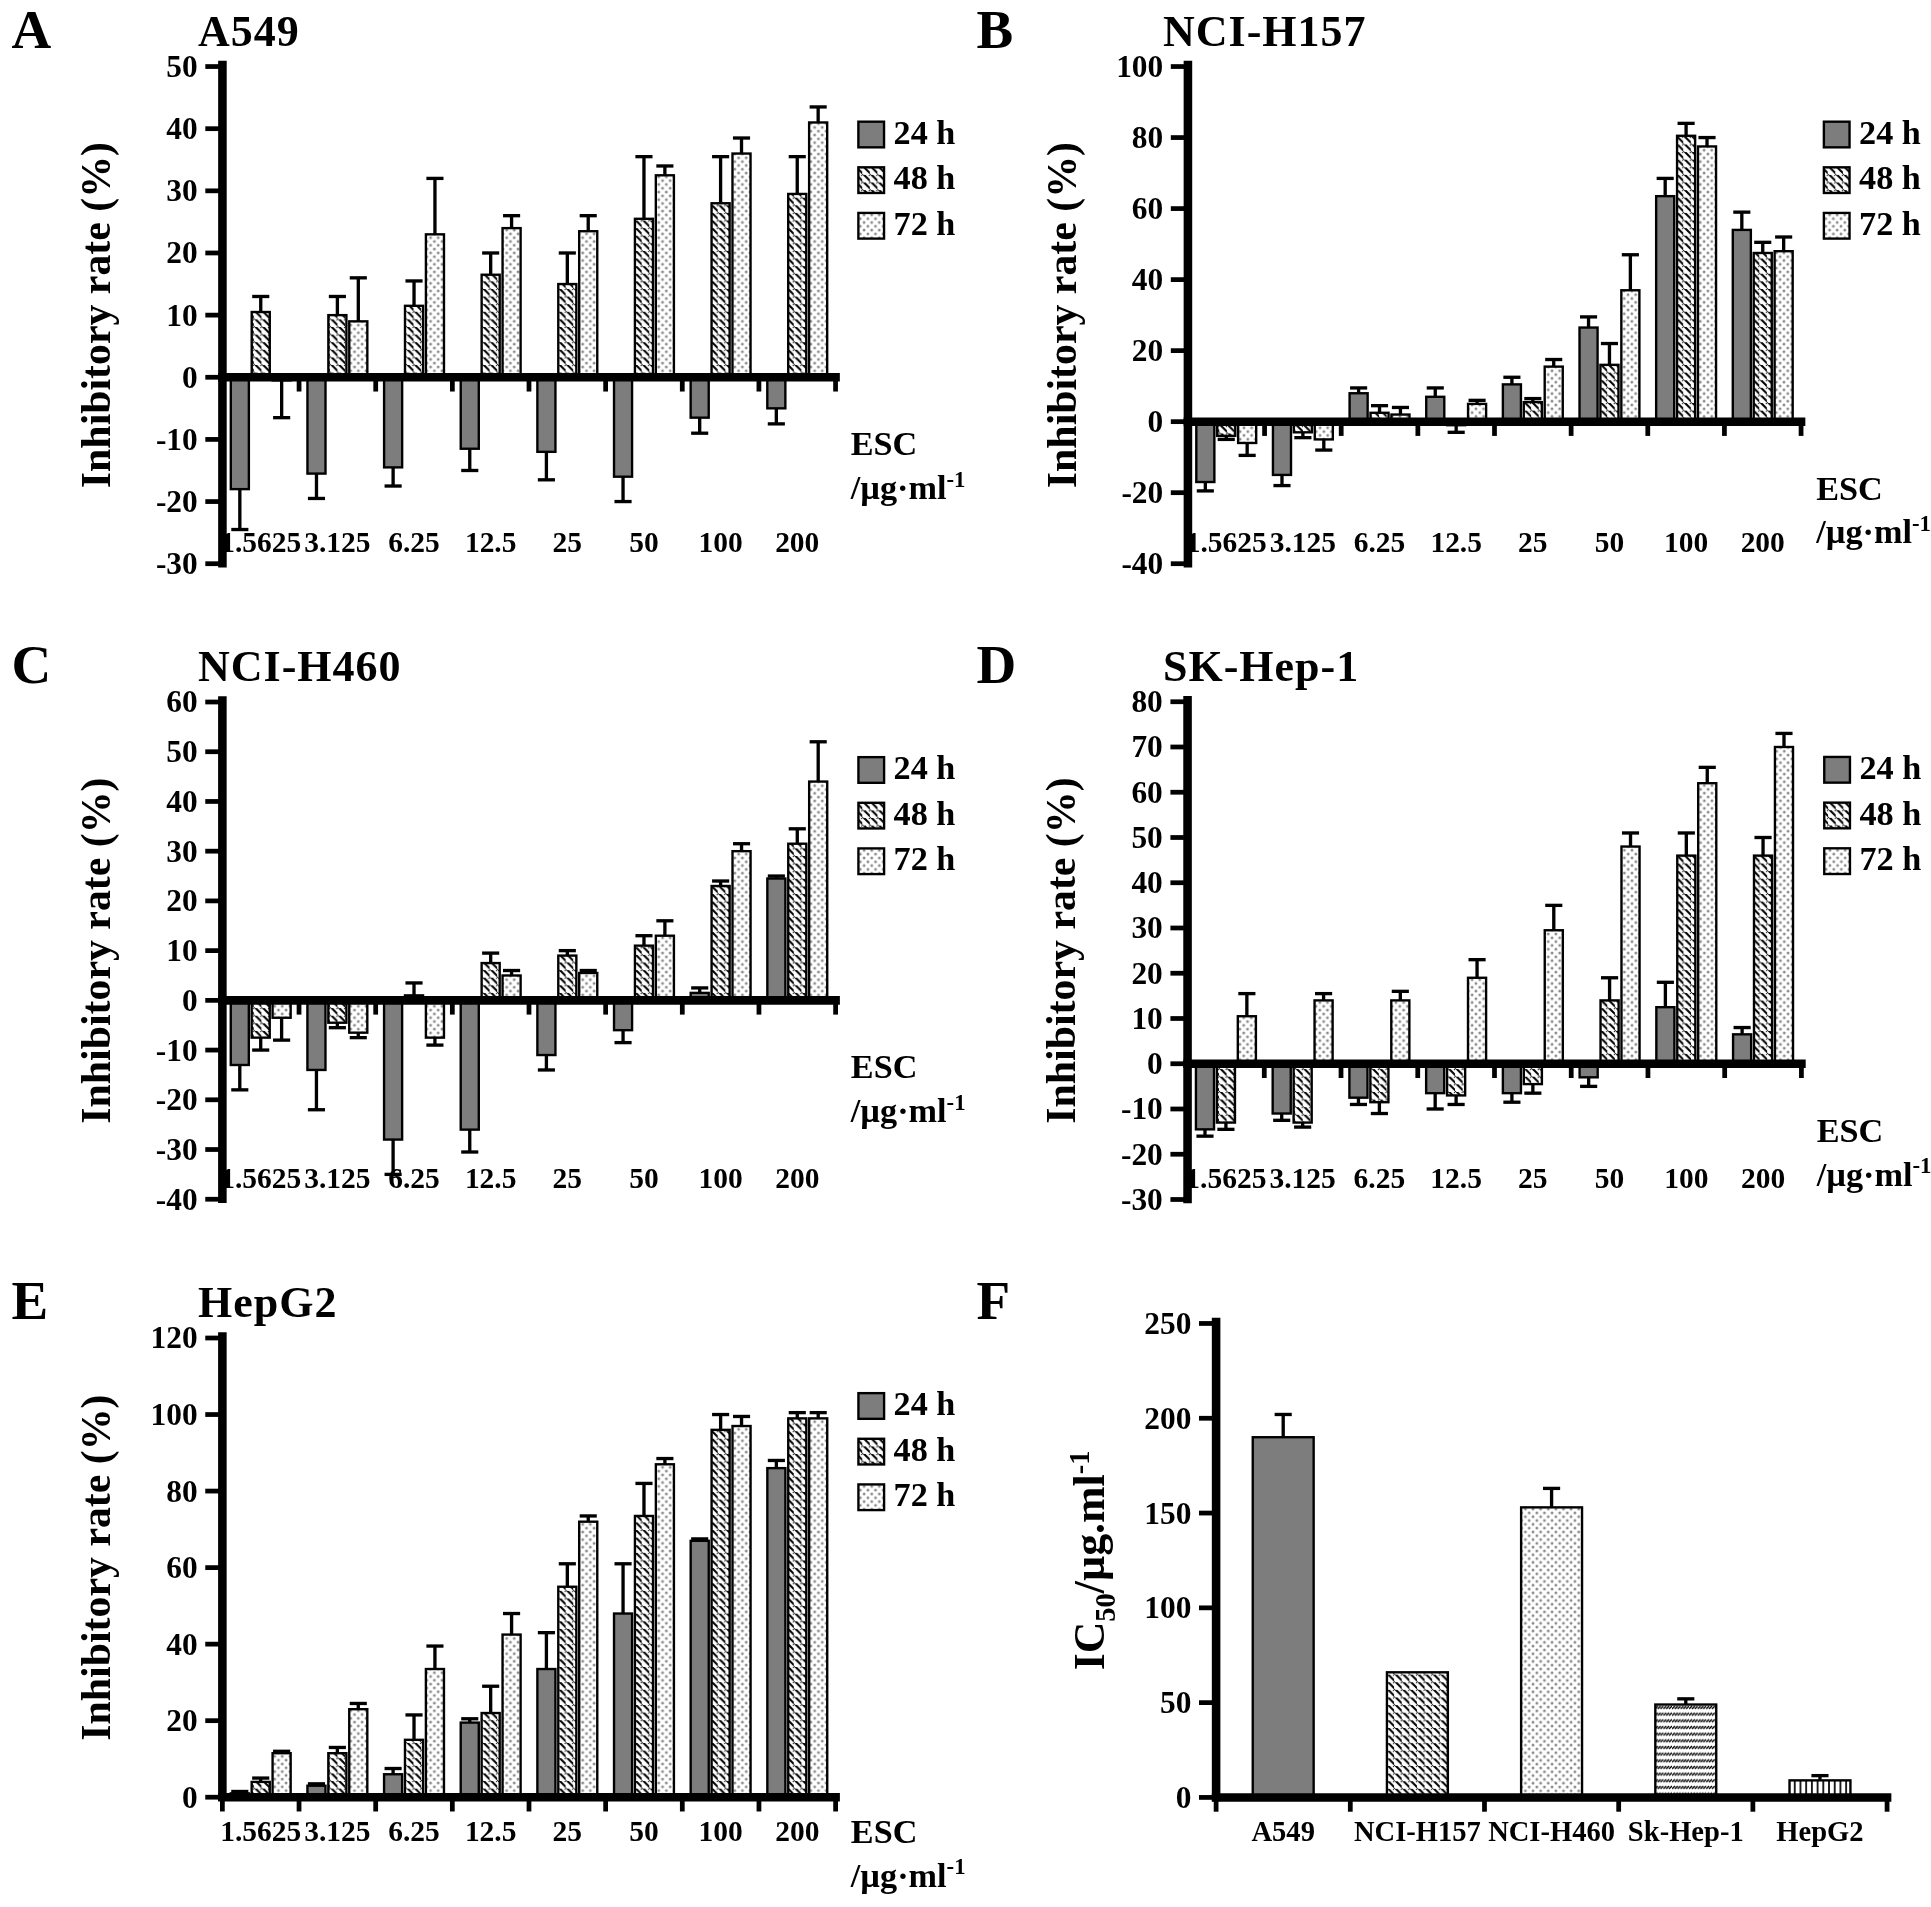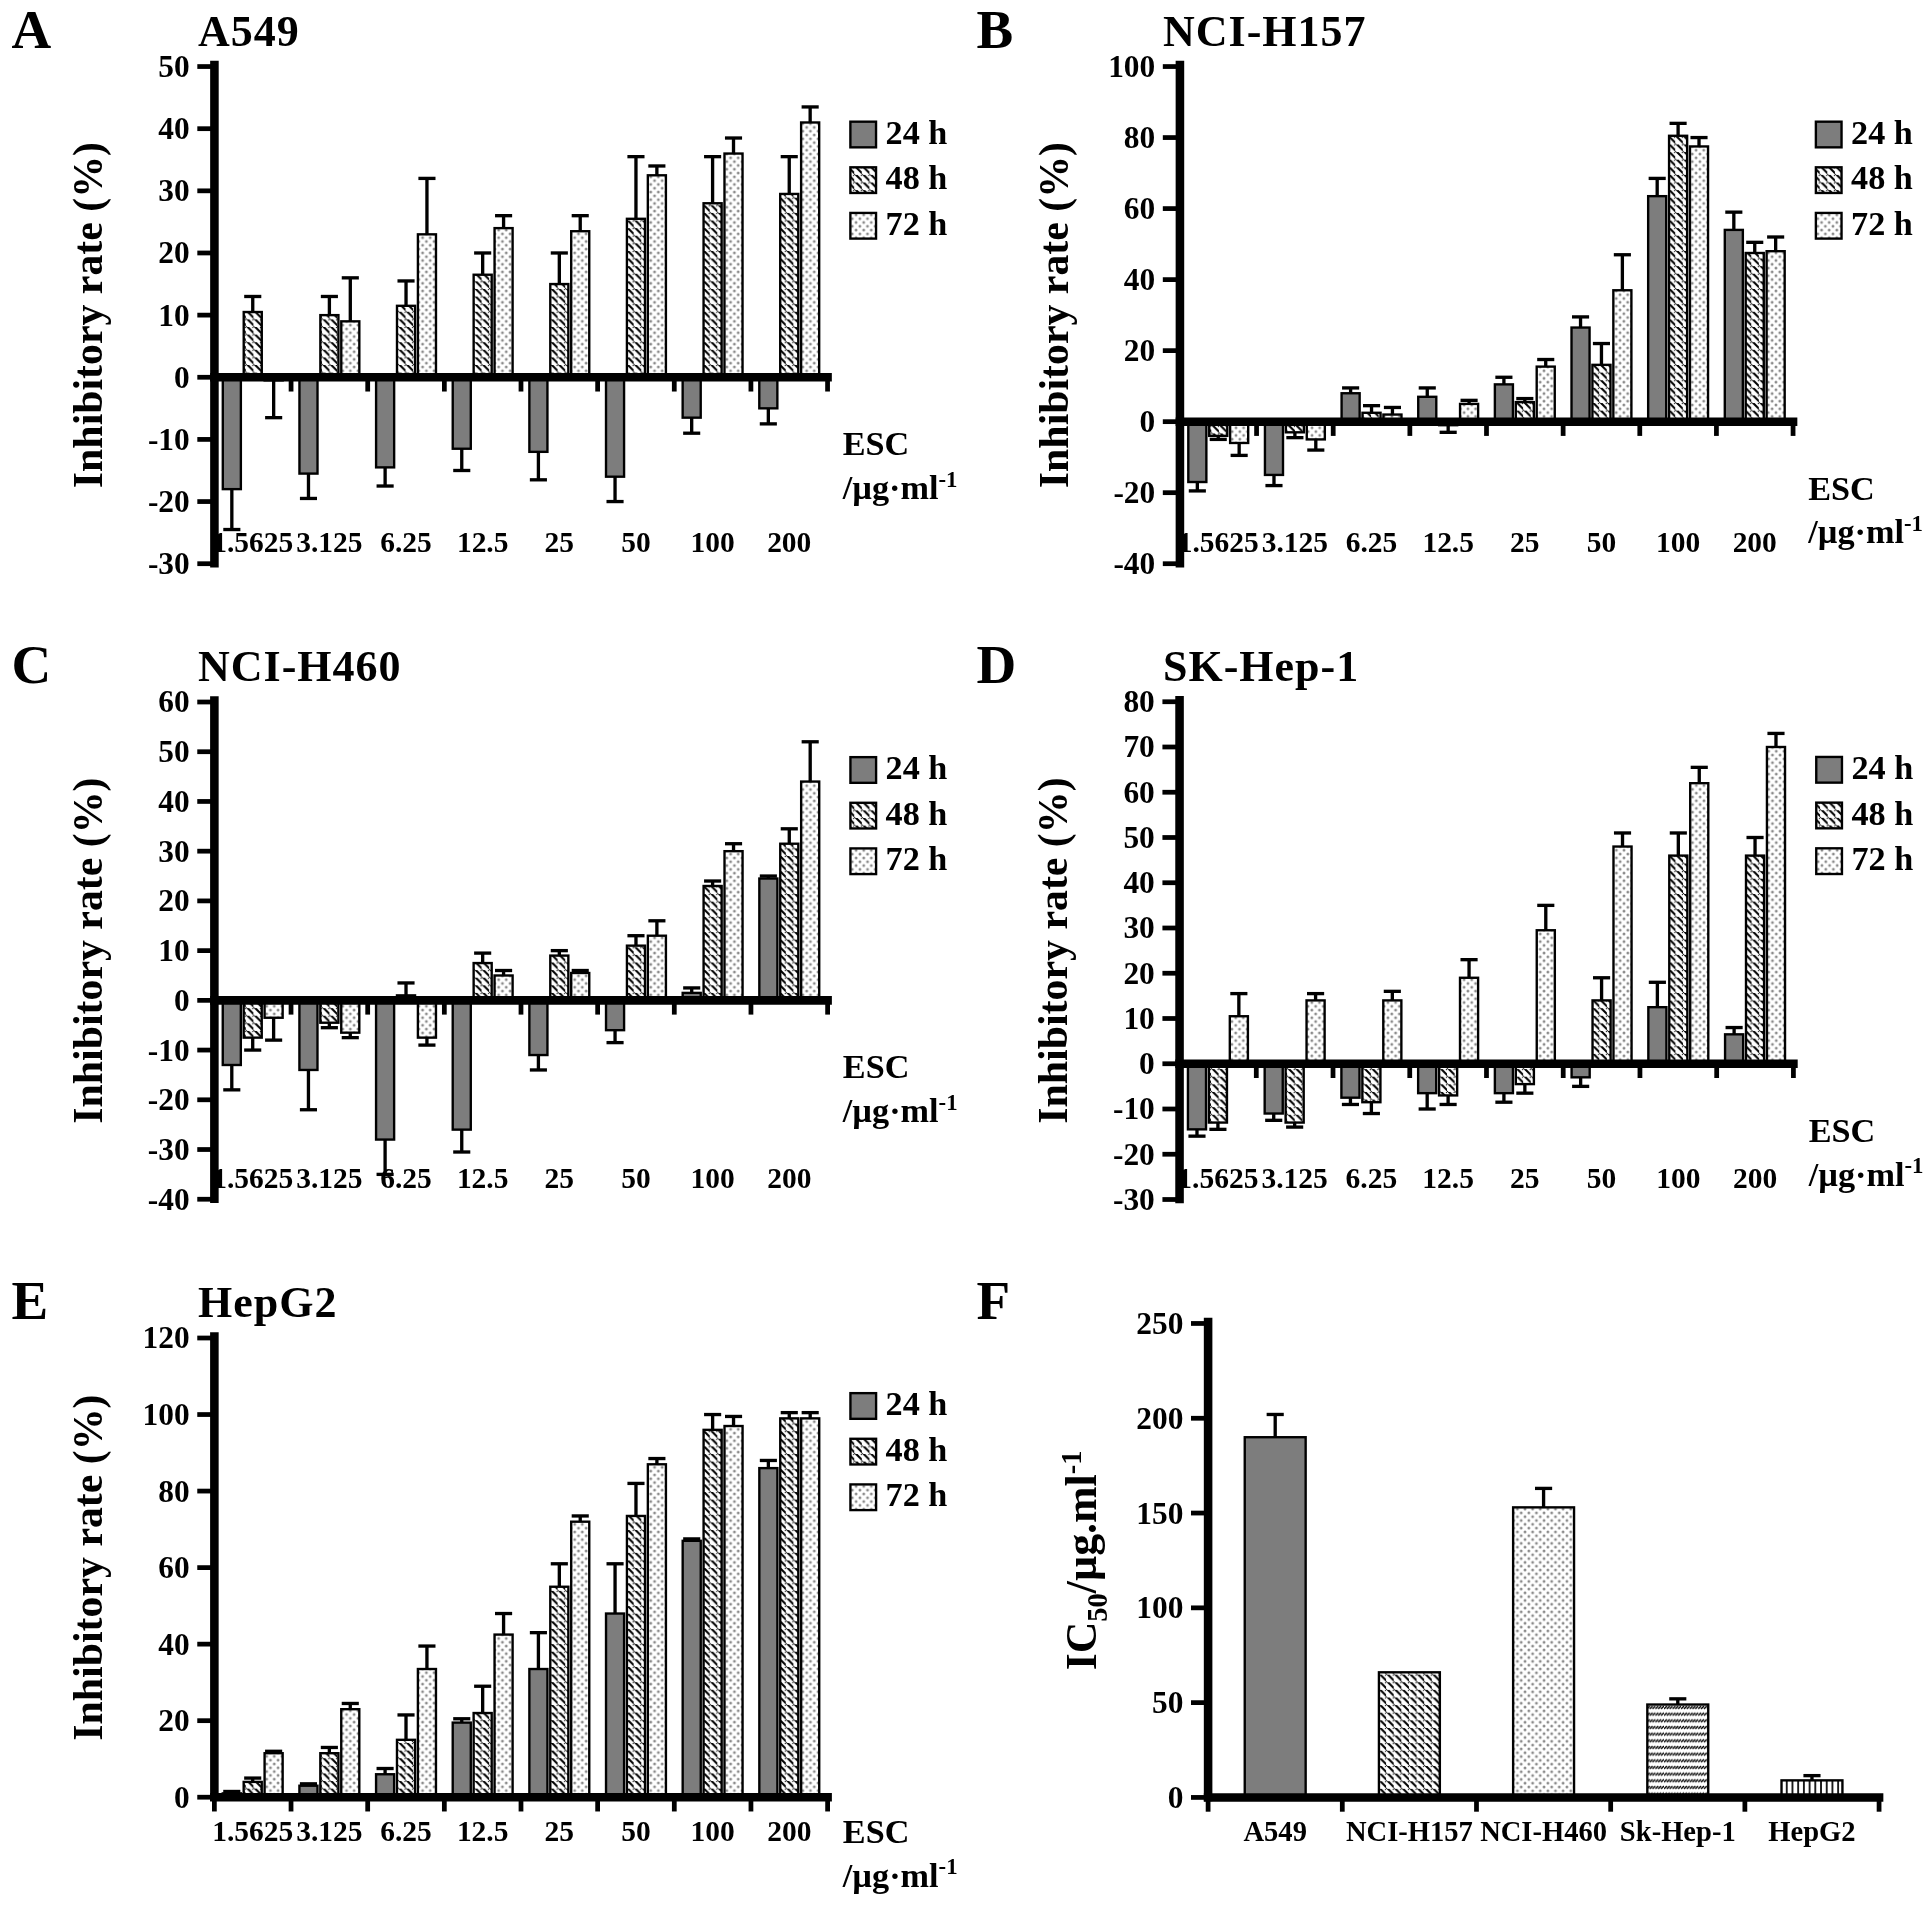--- a/index.html
+++ b/index.html
@@ -6,21 +6,21 @@
   body{width:1932px;height:1908px;overflow:hidden;
        font-family:"Liberation Serif","DejaVu Serif",serif;}
   .grid{display:grid;width:1932px;height:1908px;
         grid-template-columns:965px 966px;
         grid-template-rows:635px 636px 636px;}
   .panel{position:relative;background:#ffffff;}
   .panel-letter{position:absolute;left:11.4px;top:0px;
         font-weight:bold;font-size:55px;color:#000;line-height:1.1;}
   .panel-title{position:absolute;left:198px;top:7.6px;
         font-weight:bold;font-size:44px;color:#000;line-height:1.1;letter-spacing:1px;}
-  .panel-chart{position:absolute;left:4px;top:0;width:100%;height:100%;padding-left:44px;}
+  .panel-chart{position:absolute;left:12px;top:0;width:100%;height:100%;padding-left:44px;}
   .panel-chart svg{width:100%;height:100%;display:block;}
   svg text{font-family:"Liberation Serif","DejaVu Serif",serif;font-weight:bold;fill:#000;}
 </style>
 </head>
 <body>
 
 <div class="grid">
   <section class="panel">
     <div class="panel-chart">
         <svg viewBox="0 0 1015 668">

